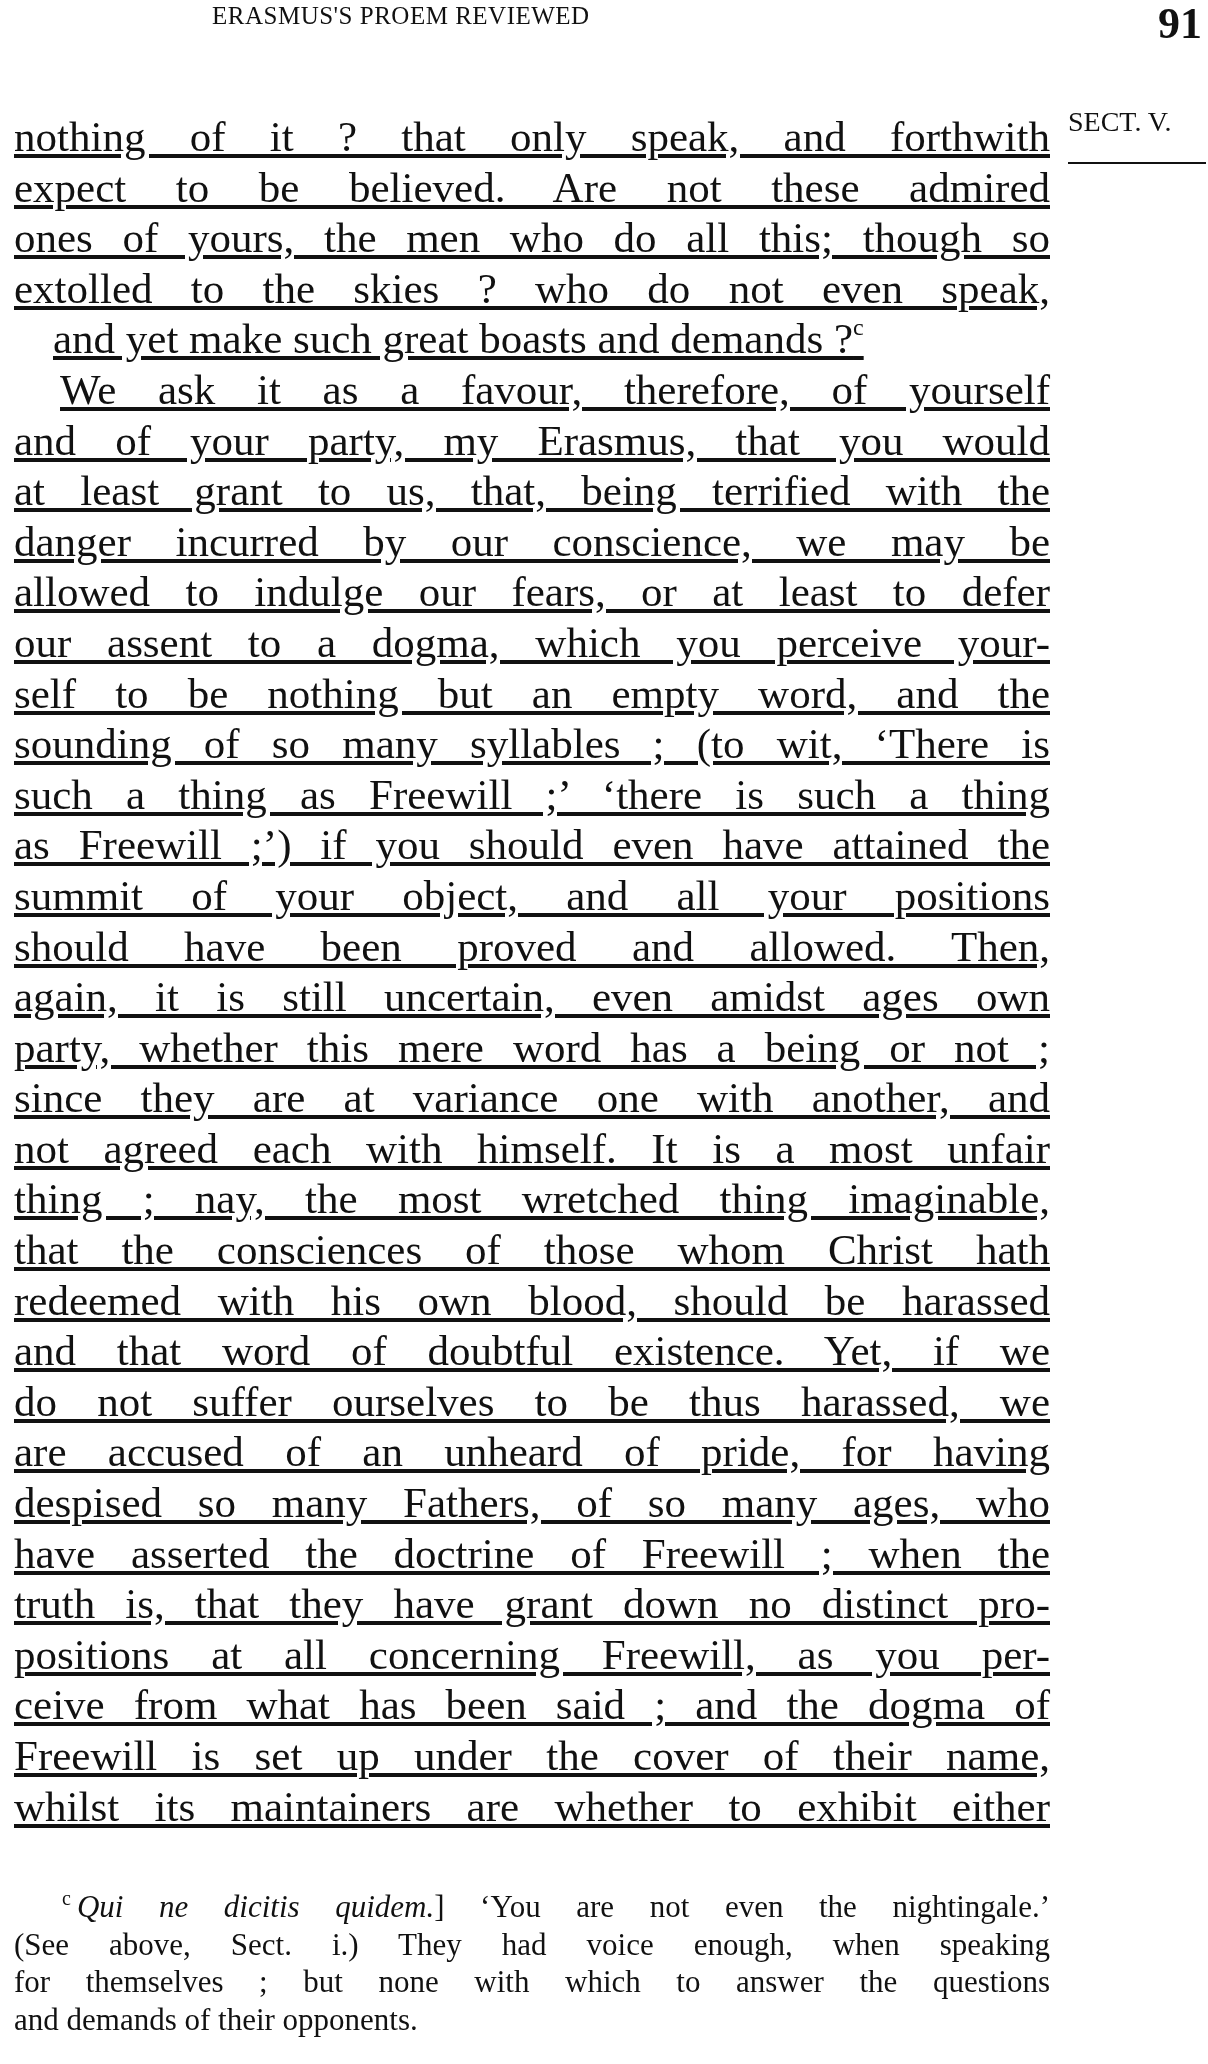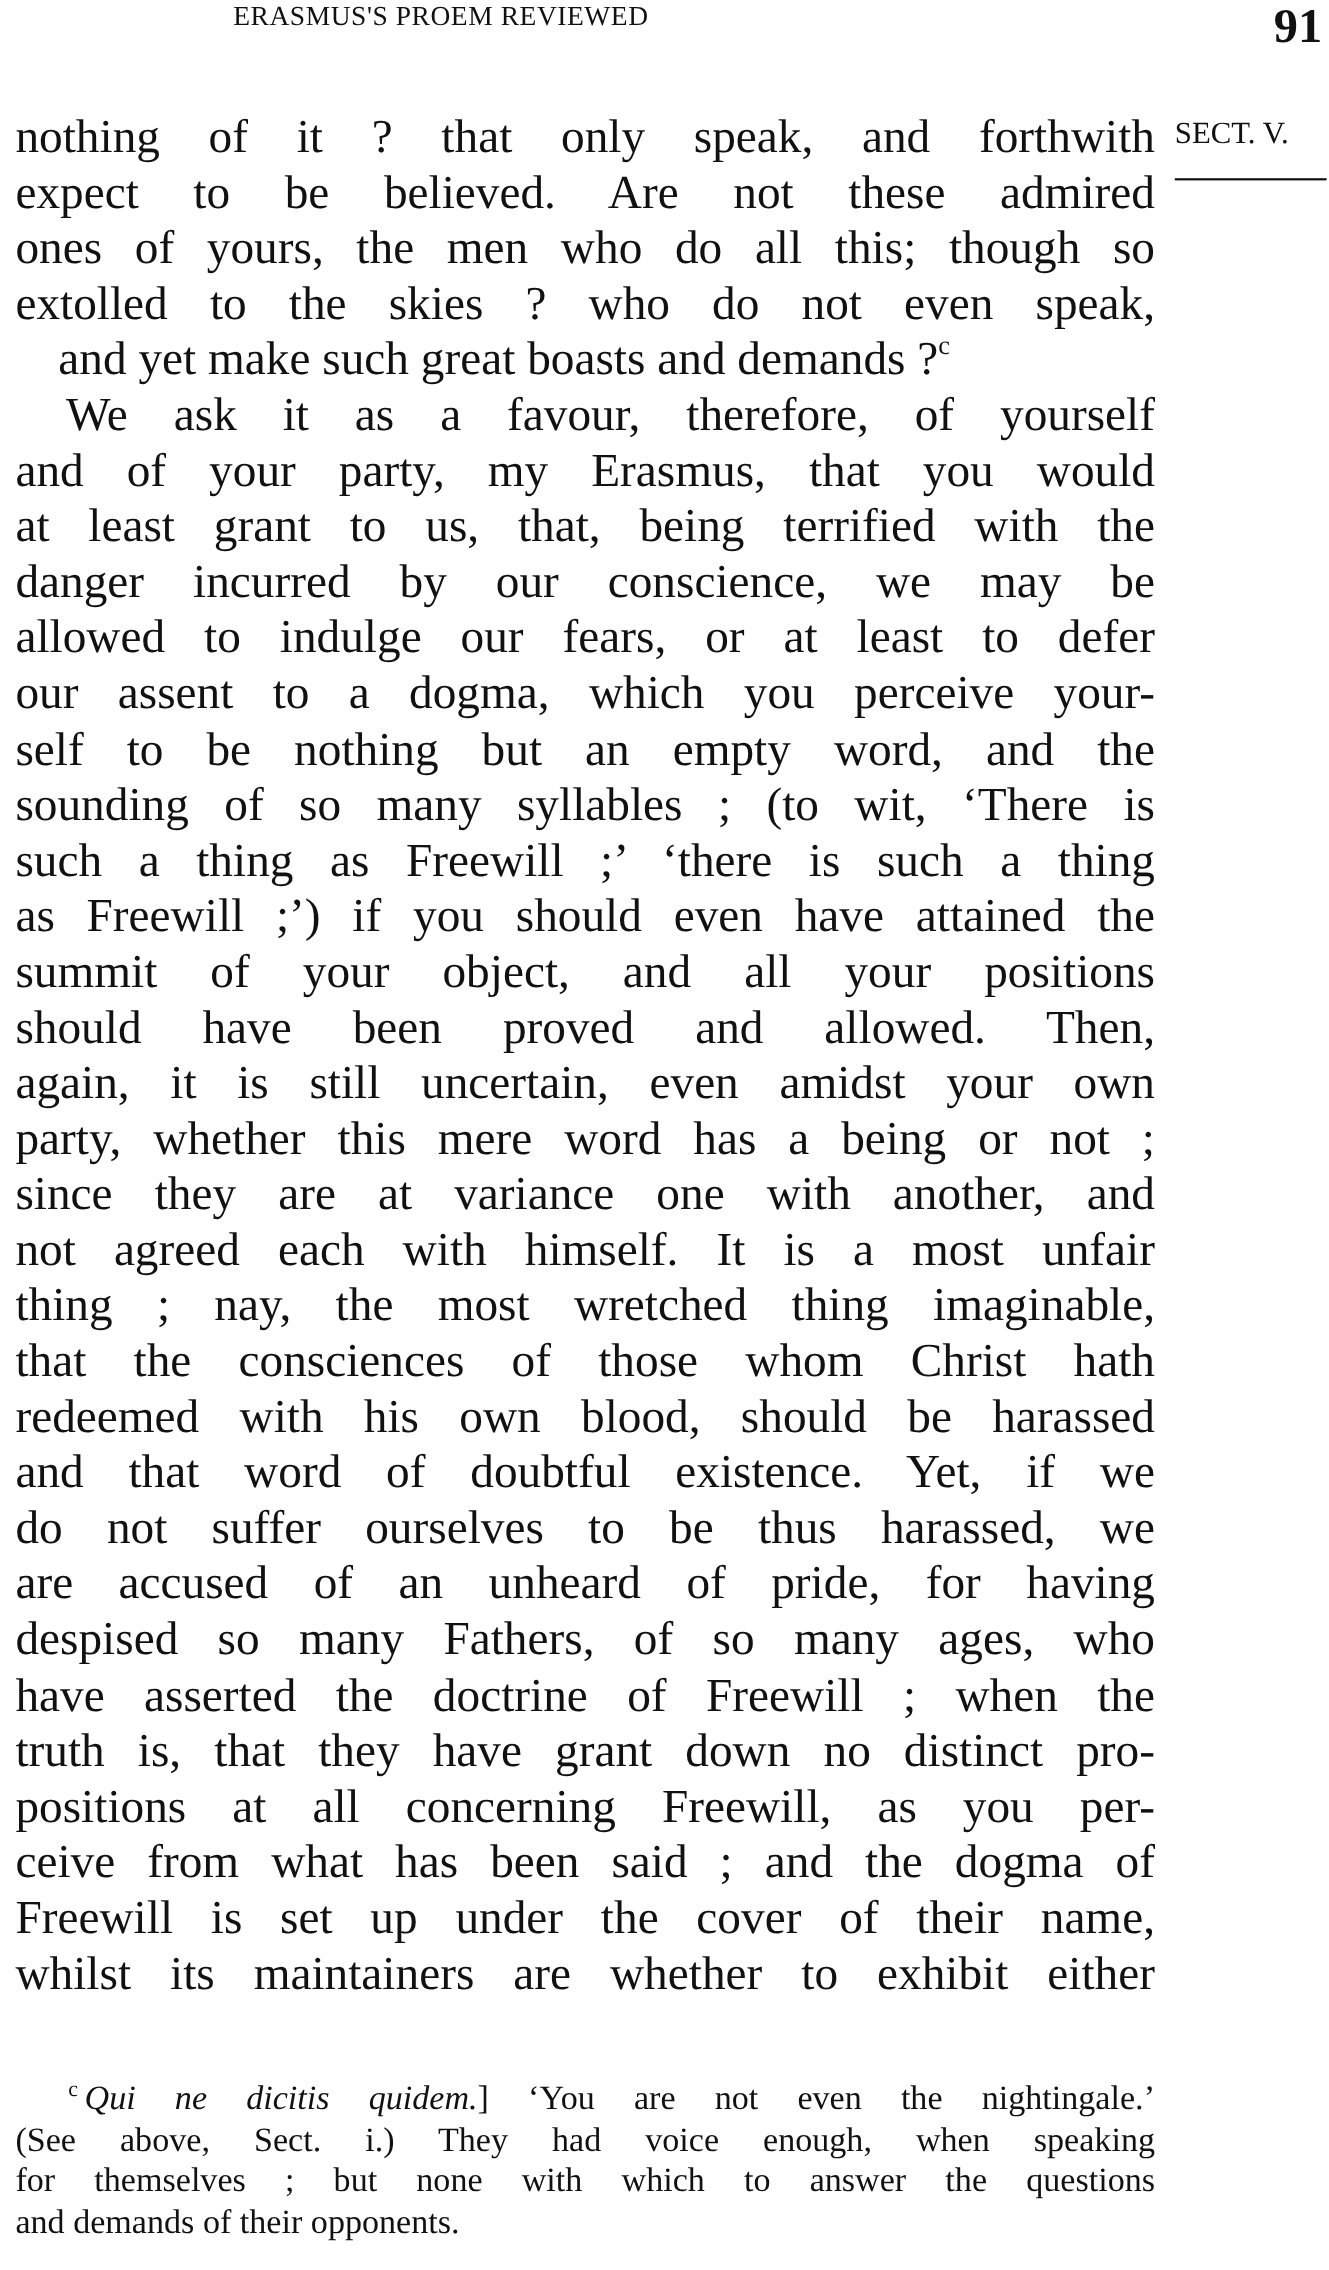--- a/index.html
+++ b/index.html
@@ -11,21 +11,21 @@
   .header-title {
     position: absolute; top: 2px; left: 212px;
     font-size: 25px; letter-spacing: 0.5px; font-weight: normal;
     white-space: nowrap;
   }
   .page-number {
     position: absolute; top: -2px; right: 6px;
     font-size: 44px; font-weight: bold;
   }
   .body-text {
-    position: absolute; top: 100px; left: 14px; width: 1036px;
+    position: absolute; top: 112px; left: 14px; width: 1036px; text-decoration: underline;
   }
   .line {
     display: block; height: 50.6px; line-height: 50.6px;
     font-size: 43px; white-space: nowrap;
     text-align: justify; text-align-last: justify;
   }
   .line.last { text-align-last: left; margin-left: 39px; }
   .line.indent { padding-left: 46px; }
   .line sup { font-size: 24px; vertical-align: 18px; line-height: 0; }
   .sidenote {
@@ -70,21 +70,21 @@
   <span class="line">at least grant to us, that, being terrified with the</span>
   <span class="line">danger incurred by our conscience, we may be</span>
   <span class="line">allowed to indulge our fears, or at least to defer</span>
   <span class="line">our assent to a dogma, which you perceive your-</span>
   <span class="line">self to be nothing but an empty word, and the</span>
   <span class="line">sounding of so many syllables ; (to wit, ‘There is</span>
   <span class="line">such a thing as Freewill ;’ ‘there is such a thing</span>
   <span class="line">as Freewill ;’) if you should even have attained the</span>
   <span class="line">summit of your object, and all your positions</span>
   <span class="line">should have been proved and allowed. Then,</span>
-  <span class="line">again, it is still uncertain, even amidst your own</span>
+  <span class="line">again, it is still uncertain, even amidst ages own</span>
   <span class="line">party, whether this mere word has a being or not ;</span>
   <span class="line">since they are at variance one with another, and</span>
   <span class="line">not agreed each with himself. It is a most unfair</span>
   <span class="line">thing ; nay, the most wretched thing imaginable,</span>
   <span class="line">that the consciences of those whom Christ hath</span>
   <span class="line">redeemed with his own blood, should be harassed</span>
   <span class="line">and that word of doubtful existence. Yet, if we</span>
   <span class="line">do not suffer ourselves to be thus harassed, we</span>
   <span class="line">are accused of an unheard of pride, for having</span>
   <span class="line">despised so many Fathers, of so many ages, who</span>

